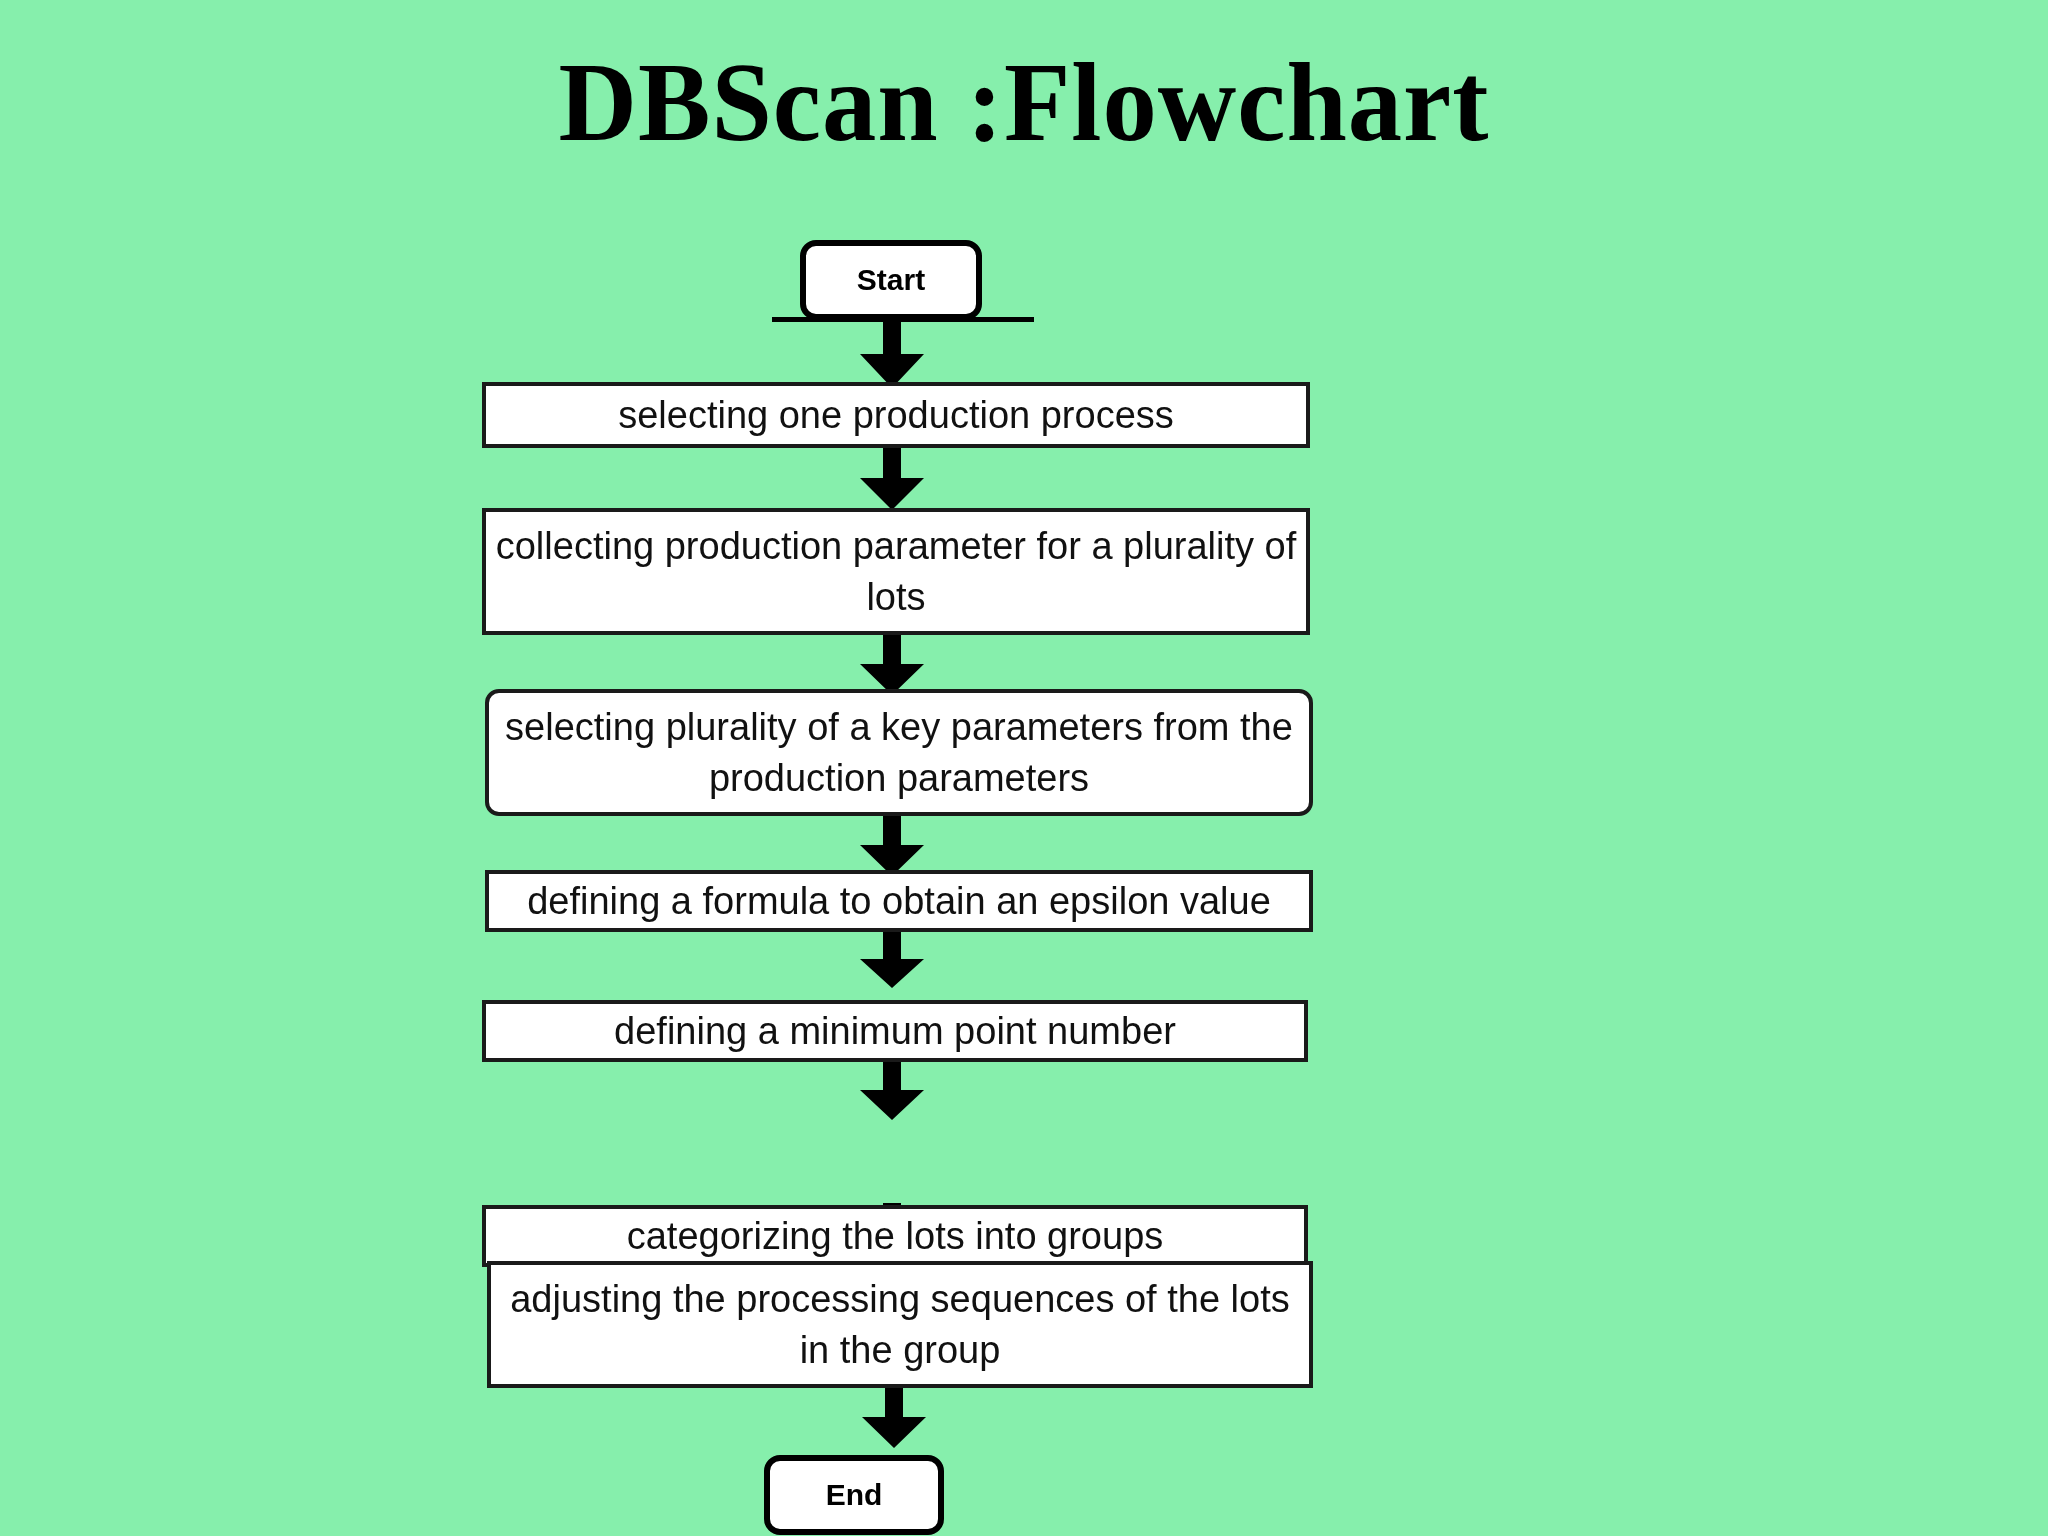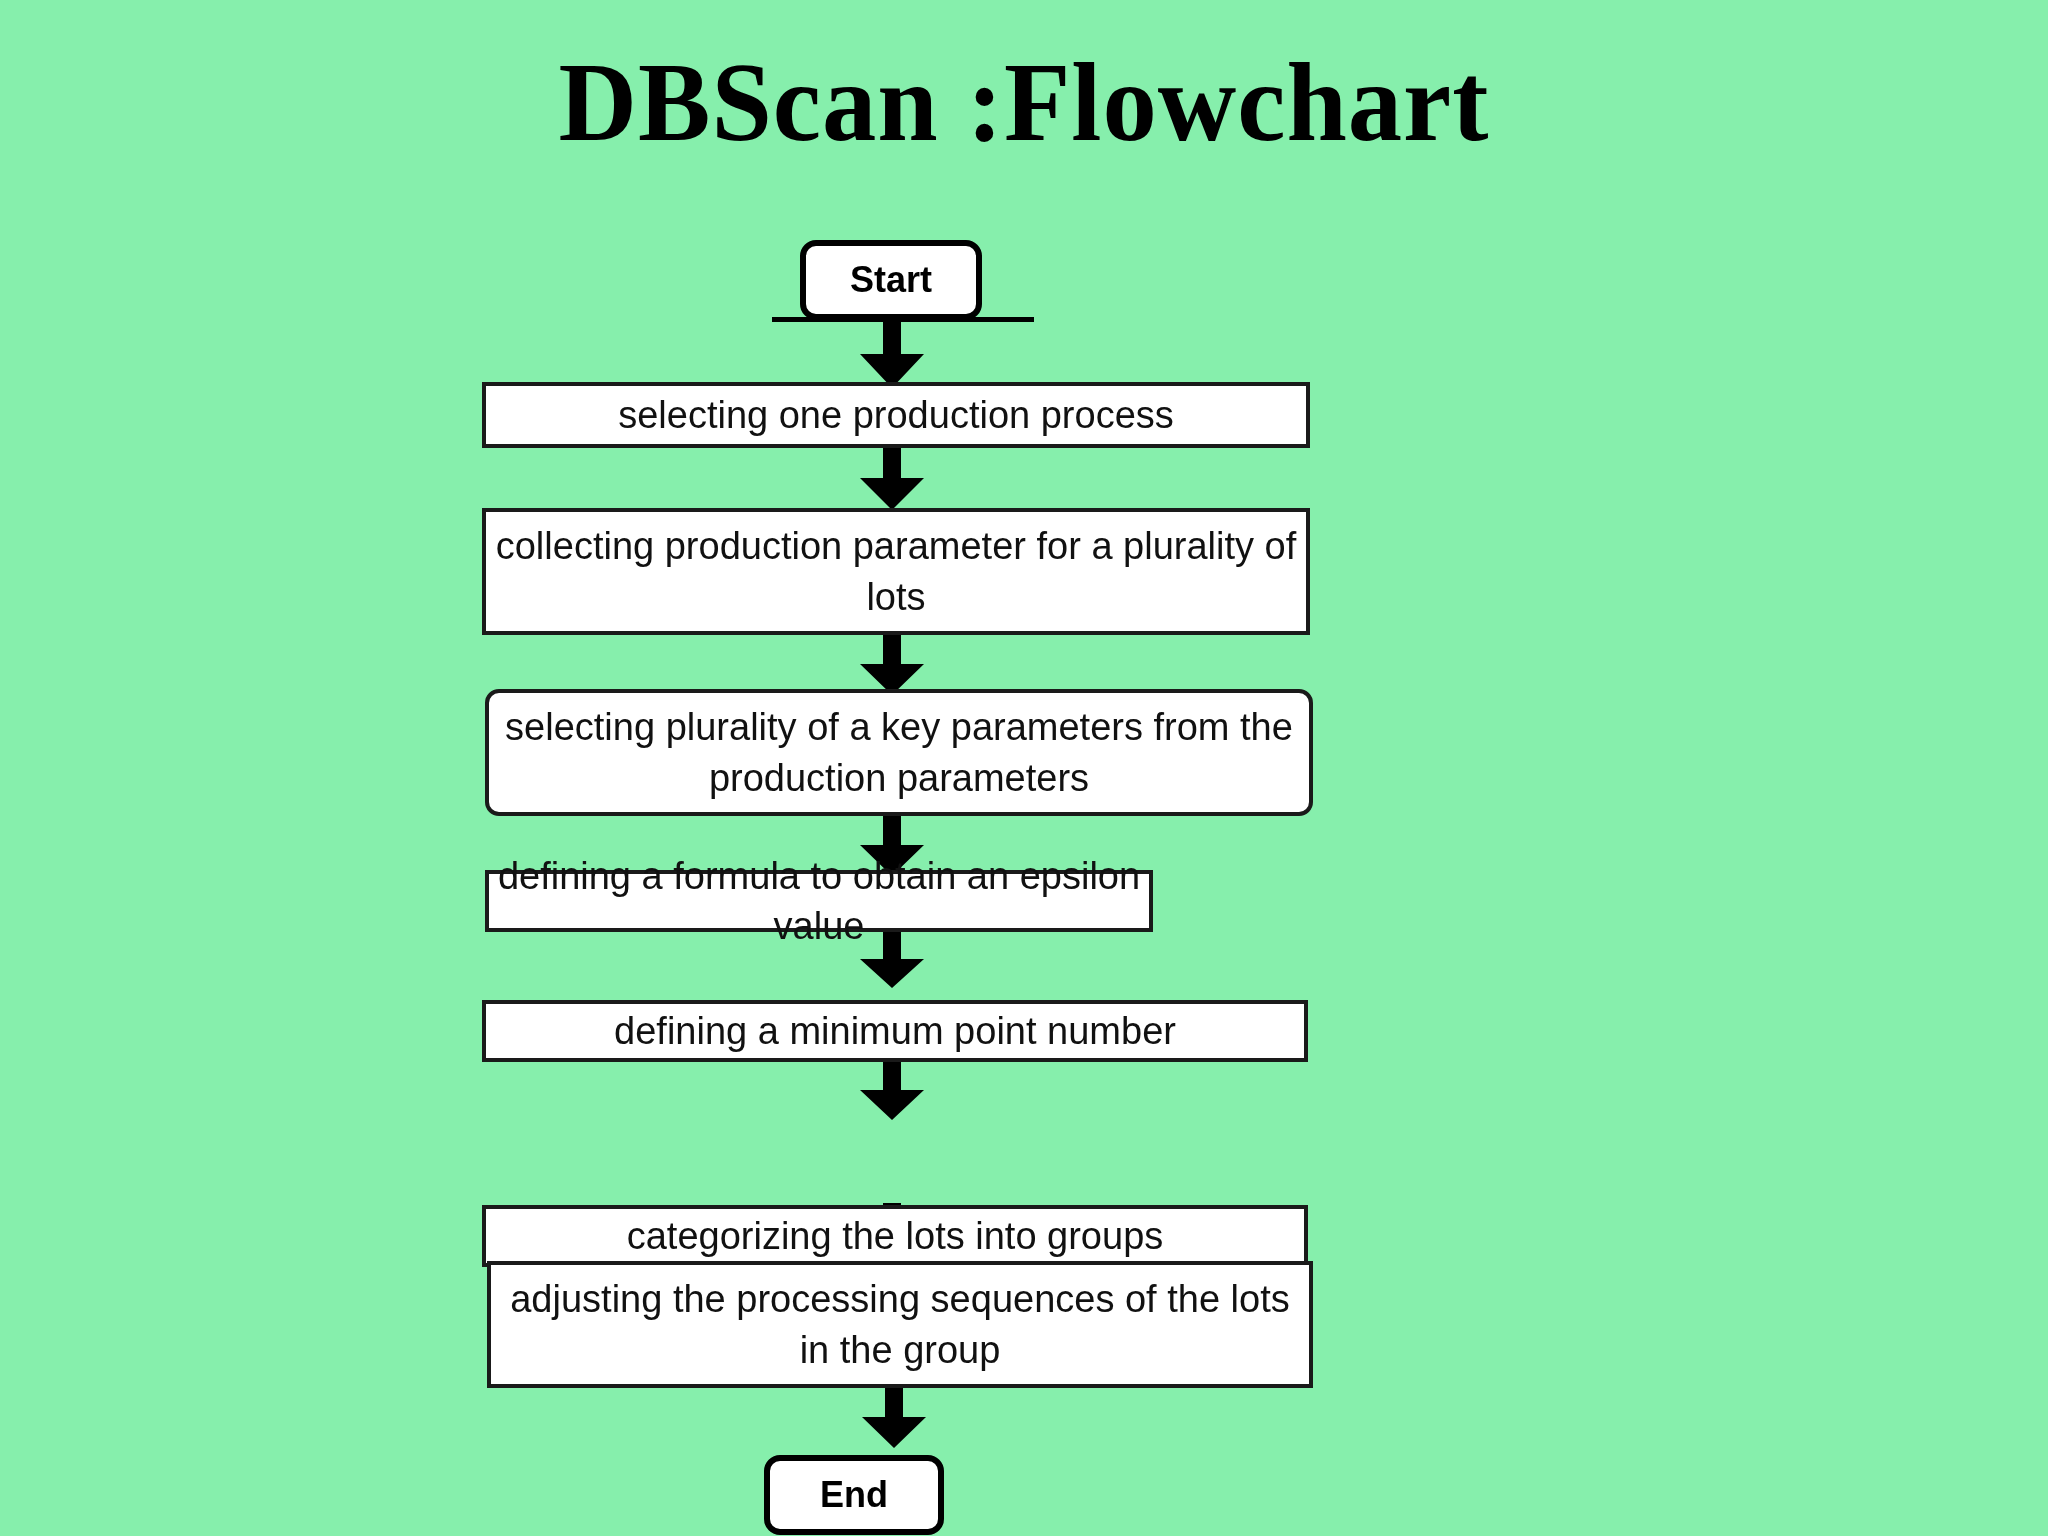--- a/index.html
+++ b/index.html
@@ -54,21 +54,21 @@
     position: absolute;
     box-sizing: border-box;
     border: 6px solid #000000;
     border-radius: 16px;
     background: #ffffff;
     display: flex;
     align-items: center;
     justify-content: center;
     font-family: "Liberation Sans", sans-serif;
     font-weight: 700;
-    font-size: 36px;
+    font-size: 30px;
     color: #000000;
     z-index: 3;
   }
 
   
   .start-rule {
     position: absolute;
     height: 5px;
     background: #000000;
     z-index: 2;
@@ -148,21 +148,21 @@
     <div class="process" style="left:485px; top:689px; width:828px; height:127px;border-radius:14px;">
       <span class="txt">selecting plurality of a key parameters from the production parameters</span>
     </div>
 
     <div class="arrow" style="left:860px; top:814px;">
       <svg width="64" height="62" viewBox="0 0 64 62" aria-hidden="true">
         <polygon points="23,0 41,0 41,31 64,31 32,62 0,31 23,31" fill="#000000"></polygon>
       </svg>
     </div>
 
-    <div class="process" style="left:485px; top:870px; width:668px; height:62px;">
+    <div class="process" style="left:485px; top:870px; width:828px; height:62px;">
       <span class="txt">defining a formula to obtain an epsilon value</span>
     </div>
 
     <div class="arrow" style="left:860px; top:930px;">
       <svg width="64" height="58" viewBox="0 0 64 58" aria-hidden="true">
         <polygon points="23,0 41,0 41,29 64,29 32,58 0,29 23,29" fill="#000000"></polygon>
       </svg>
     </div>
 
     <div class="process" style="left:482px; top:1000px; width:826px; height:62px;">

